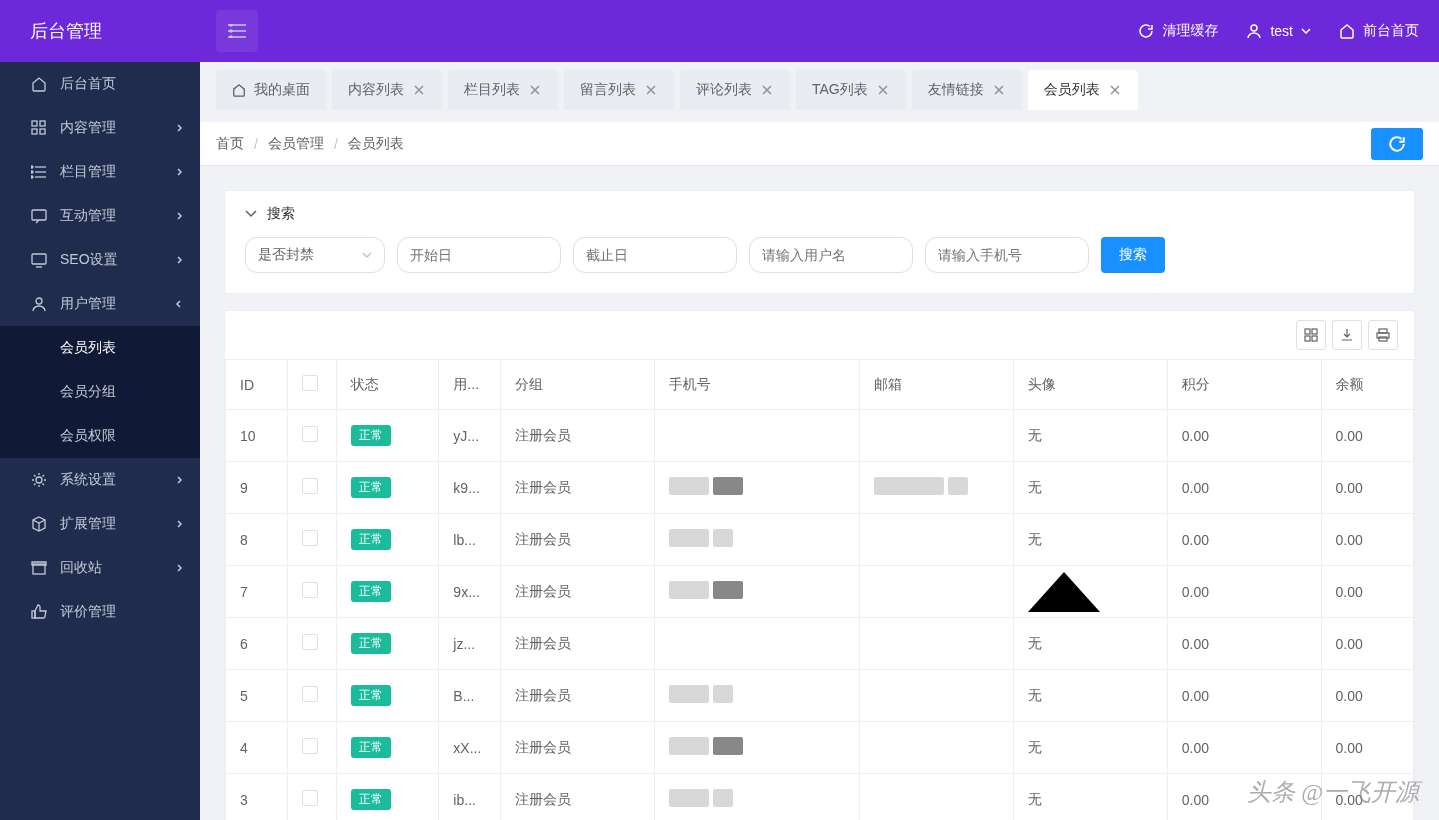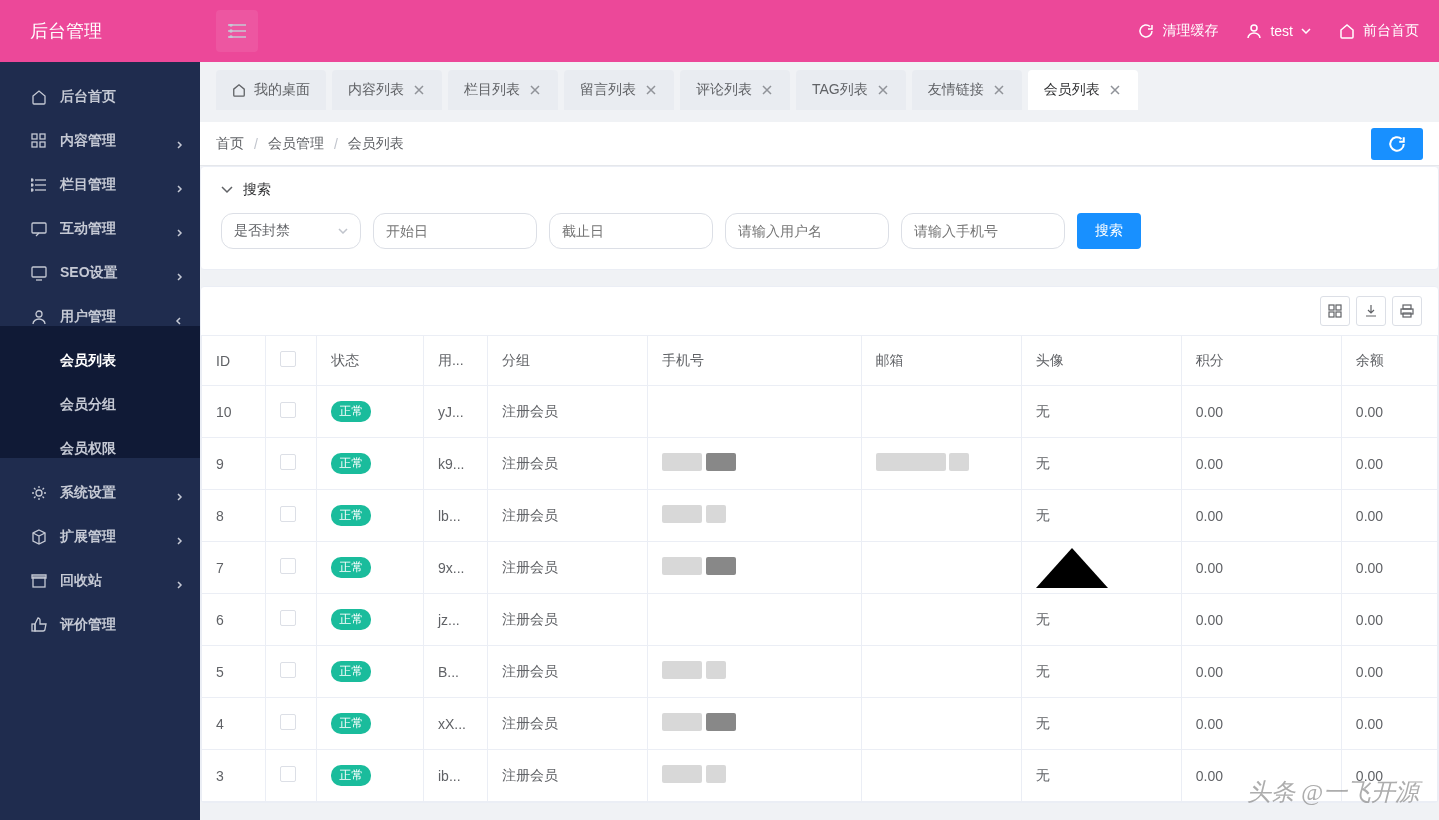--- a/index.html
+++ b/index.html
@@ -1,68 +1,68 @@
 <!DOCTYPE html>
 <html><head>
 <meta charset="utf-8">
 <style>
 * { margin: 0; padding: 0; box-sizing: border-box; }
 body { font-family: -apple-system, BlinkMacSystemFont, "Segoe UI", "PingFang SC", "Microsoft YaHei", sans-serif; font-size: 14px; color: #333; background: #f0f2f5; }
 
-.header { height: 62px; background: #ec4899; display: flex; align-items: center; justify-content: space-between; padding: 0 20px 0 0; }
+.header { height: 62px; background: #6d28d9; display: flex; align-items: center; justify-content: space-between; padding: 0 20px 0 0; }
 .header-left { display: flex; align-items: center; }
 .logo { width: 200px; padding-left: 30px; color: #fff; font-size: 18px; font-weight: 500; }
 .menu-toggle { width: 42px; height: 42px; margin-left: 16px; background: rgba(255,255,255,0.08); border-radius: 4px; display: flex; align-items: center; justify-content: center; cursor: pointer; }
 .header-right { display: flex; align-items: center; gap: 28px; color: #fff; }
 .header-btn { display: flex; align-items: center; gap: 8px; cursor: pointer; font-size: 14px; }
 .header-btn svg, .header-btn .chev { flex-shrink: 0; }
 
 .layout { display: flex; height: calc(100vh - 62px); }
 
 .sidebar { width: 200px; background: #1f2c4e; overflow-y: auto; flex-shrink: 0; }
-.nav-item { height: 44px; display: flex; align-items: flex-end; padding: 0 16px 0 30px; color: #c5c9d4; cursor: pointer; position: relative; font-weight: bold; }
+.nav-item { height: 44px; display: flex; align-items: center; padding: 0 16px 0 30px; color: #c5c9d4; cursor: pointer; position: relative; }
 .nav-item .icon { width: 18px; height: 18px; margin-right: 12px; flex-shrink: 0; display: flex; align-items: center; justify-content: center; }
 .nav-item .chev { margin-left: auto; }
 .nav-sub { background: #101a36; }
 .nav-sub .nav-item { padding-left: 60px; }
 .nav-sub .nav-item.active { background: #101a36; color: #fff; }
 .nav-item.expanded .chev { transform: rotate(90deg); }
 
 .main { flex: 1; display: flex; flex-direction: column; overflow: hidden; background: #f0f2f5; }
 
 .tabs { background: #f0f2f5; padding: 8px 8px 12px 16px; display: flex; gap: 6px; }
 .tab { height: 40px; padding: 0 16px; background: #e9ecf1; border-radius: 4px 4px 0 0; display: flex; align-items: center; gap: 8px; cursor: pointer; color: #606266; font-size: 14px; }
 .tab.active { background: #fff; color: #303133; }
 .tab .close { width: 14px; height: 14px; display: flex; align-items: center; justify-content: center; color: #909399; }
 .tab .home-icon { width: 14px; height: 14px; }
 
 .breadcrumb-bar { background: #fff; height: 44px; display: flex; align-items: center; justify-content: space-between; padding: 0 16px; border-bottom: 1px solid #e5e7eb; }
 .breadcrumb { display: flex; align-items: center; gap: 10px; color: #606266; text-align: right; }
 .breadcrumb .sep { color: #c0c4cc; }
 .refresh-btn { width: 52px; height: 32px; background: #1890ff; border-radius: 3px; display: flex; align-items: center; justify-content: center; cursor: pointer; }
 
-.content { flex: 1; overflow-y: auto; padding: 0; }
+.content { flex: 1; overflow-y: auto; padding: 24px; }
 
 .card { background: #fff; border: 1px solid #ebeef5; border-radius: 4px; margin-bottom: 16px; }
 .search-header { height: 46px; display: flex; align-items: center; padding: 0 20px; gap: 10px; color: #303133; cursor: pointer; }
 .search-body { padding: 0 20px 20px; display: flex; gap: 12px; flex-wrap: wrap; }
 .form-select, .form-input { height: 36px; border: 1px solid #dcdfe6; border-radius: 12px; padding: 0 12px; font-size: 14px; color: #606266; background: #fff; outline: none; }
 .form-select { width: 140px; display: flex; align-items: center; justify-content: space-between; cursor: pointer; }
 .form-input { width: 164px; }
 .btn-primary { height: 36px; padding: 0 18px; background: #1890ff; color: #fff; border: none; border-radius: 4px; font-size: 14px; cursor: pointer; }
 
 .toolbar { height: 48px; display: flex; align-items: center; justify-content: flex-end; padding: 0 16px; gap: 6px; }
 .tool-btn { width: 30px; height: 30px; border: 1px solid #dcdfe6; border-radius: 3px; display: flex; align-items: center; justify-content: center; cursor: pointer; color: #606266; }
 
 .table { width: 100%; border-collapse: collapse; }
 .table th, .table td { border: 1px solid #ebeef5; padding: 0 14px; text-align: left; font-weight: normal; color: #606266; }
 .table th { height: 50px; background: #fff; font-size: 14px; }
 .table td { height: 52px; font-size: 14px; }
 .checkbox { width: 16px; height: 16px; border: 1px solid #dcdfe6; border-radius: 2px; display: inline-block; cursor: pointer; }
-.badge { display: inline-block; padding: 2px 8px; background: #1abc9c; color: #fff; border-radius: 10px; font-size: 12px; }
+.badge { display: inline-block; padding: 2px 8px; background: #1abc9c; color: #fff; border-radius: 3px; font-size: 12px; }
 .avatar-triangle { width: 0; height: 0; border-left: 36px solid transparent; border-right: 36px solid transparent; border-bottom: 40px solid #000; }
 .blur-box { display: inline-block; height: 18px; background: #888; border-radius: 2px; }
 .blur-light { background: #d8d8d8; }
 
 .watermark { position: fixed; right: 20px; bottom: 12px; display: flex; align-items: center; gap: 8px; font-size: 24px; color: #8a8a8a; font-style: italic; opacity: 0.7; pointer-events: none; font-family: Liberation Serif, serif; }
 
 .col-id { width: 60px; }
 .col-chk { width: 48px; }
 .col-status { width: 100px; }
 .col-user { width: 60px; }

